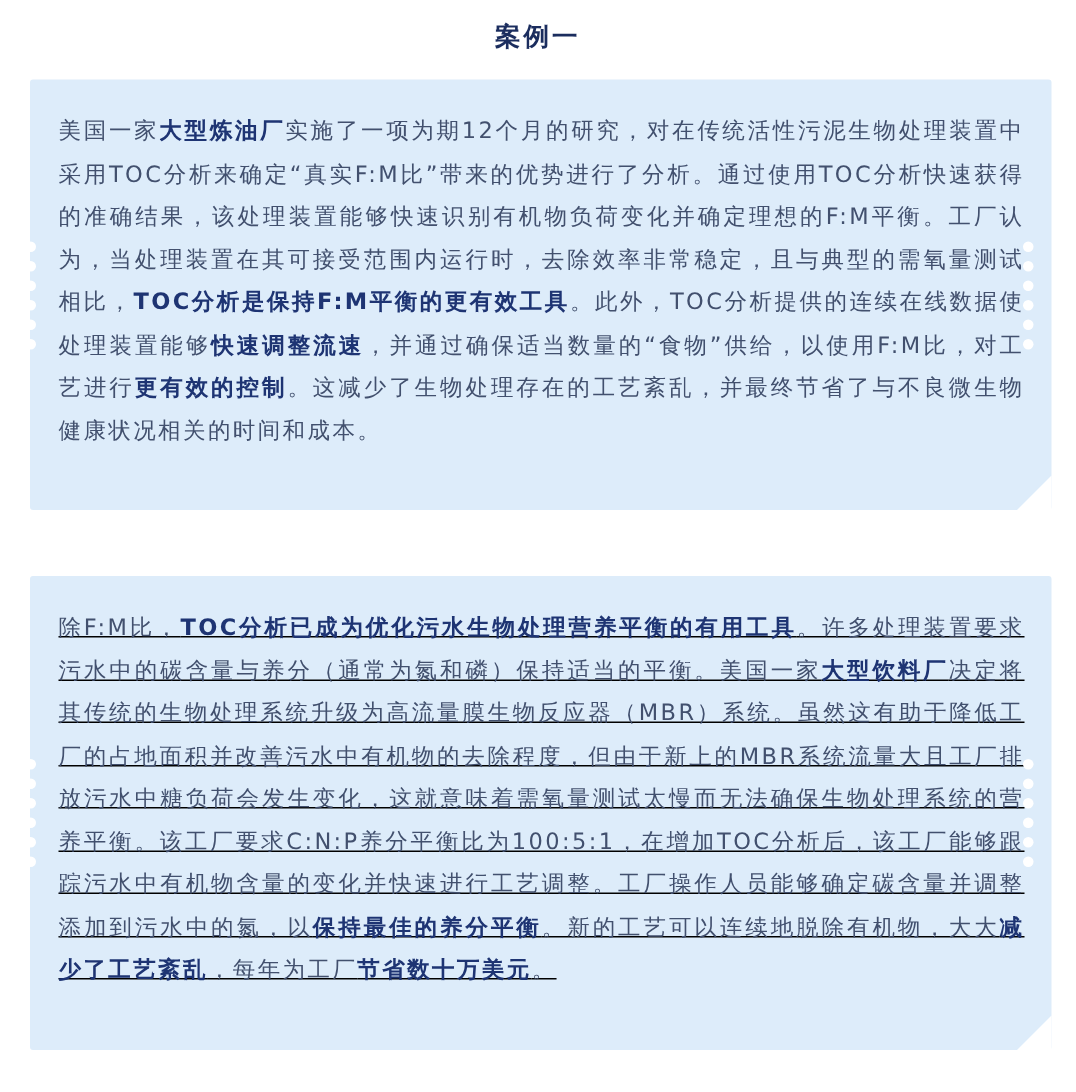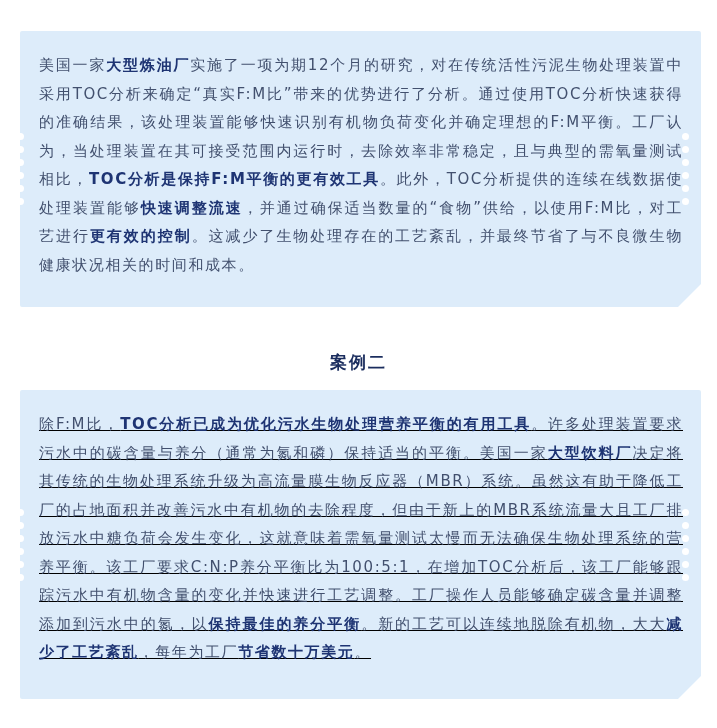--- a/index.html
+++ b/index.html
@@ -22,21 +22,21 @@
     letter-spacing: 2px;
     color: var(--title-color, #1b2d5e);
     line-height: 22px;
   }
 
   .case-box {
     position: relative;
     margin: 17px 16px 0 20px;
     background: var(--box-bg, #ddecfa);
     border-radius: 2px;
-    padding: 20px 18px 28px 19px;
+    padding: 20px 18px 39px 19px;
   }
   .case-box.box1 { min-height: 275px; }
   .case-box.box2 { min-height: 309px; text-decoration: underline; }
 
   .case-text {
     font-size: 15px;
     line-height: 28.5px;
     letter-spacing: 1.6px;
     text-align: justify;
     color: var(--text-color, #42506e);
@@ -74,20 +74,21 @@
     border-radius: 50%;
     background: var(--dot-color, #ffffff);
   }
 </style>
 </head>
 <body>
 
 <main class="page">
 
   <section class="case-section first">
+    <h2 class="case-title">案例一</h2>
     <div class="case-box box1">
       <div class="dots dots-left">
           <span class="dot"></span>
           <span class="dot"></span>
           <span class="dot"></span>
           <span class="dot"></span>
           <span class="dot"></span>
           <span class="dot"></span>
         </div>
       <div class="dots dots-right">
@@ -97,21 +98,20 @@
           <span class="dot"></span>
           <span class="dot"></span>
           <span class="dot"></span>
         </div>
       <p class="case-text"><span>美国一家</span><span class="bold">大型炼油厂</span><span>实施了一项为期12个月的研究，对在传统活性污泥生物处理装置中采用TOC分析来确定“真实F:M比”带来的优势进行了分析。通过使用TOC分析快速获得的准确结果，该处理装置能够快速识别有机物负荷变化并确定理想的F:M平衡。工厂认为，当处理装置在其可接受范围内运行时，去除效率非常稳定，且与典型的需氧量测试相比，</span><span class="bold">TOC分析是保持F:M平衡的更有效工具</span><span>。此外，TOC分析提供的连续在线数据使处理装置能够</span><span class="bold">快速调整流速</span><span>，并通过确保适当数量的“食物”供给，以使用F:M比，对工艺进行</span><span class="bold">更有效的控制</span><span>。这减少了生物处理存在的工艺紊乱，并最终节省了与不良微生物健康状况相关的时间和成本。</span></p>
       <span class="chamfer"></span>
     </div>
   </section>
 
   <section class="case-section second">
-    <h2 class="case-title">案例二</h2>
     <div class="case-box box2">
       <div class="dots dots-left">
           <span class="dot"></span>
           <span class="dot"></span>
           <span class="dot"></span>
           <span class="dot"></span>
           <span class="dot"></span>
           <span class="dot"></span>
         </div>
       <div class="dots dots-right">

